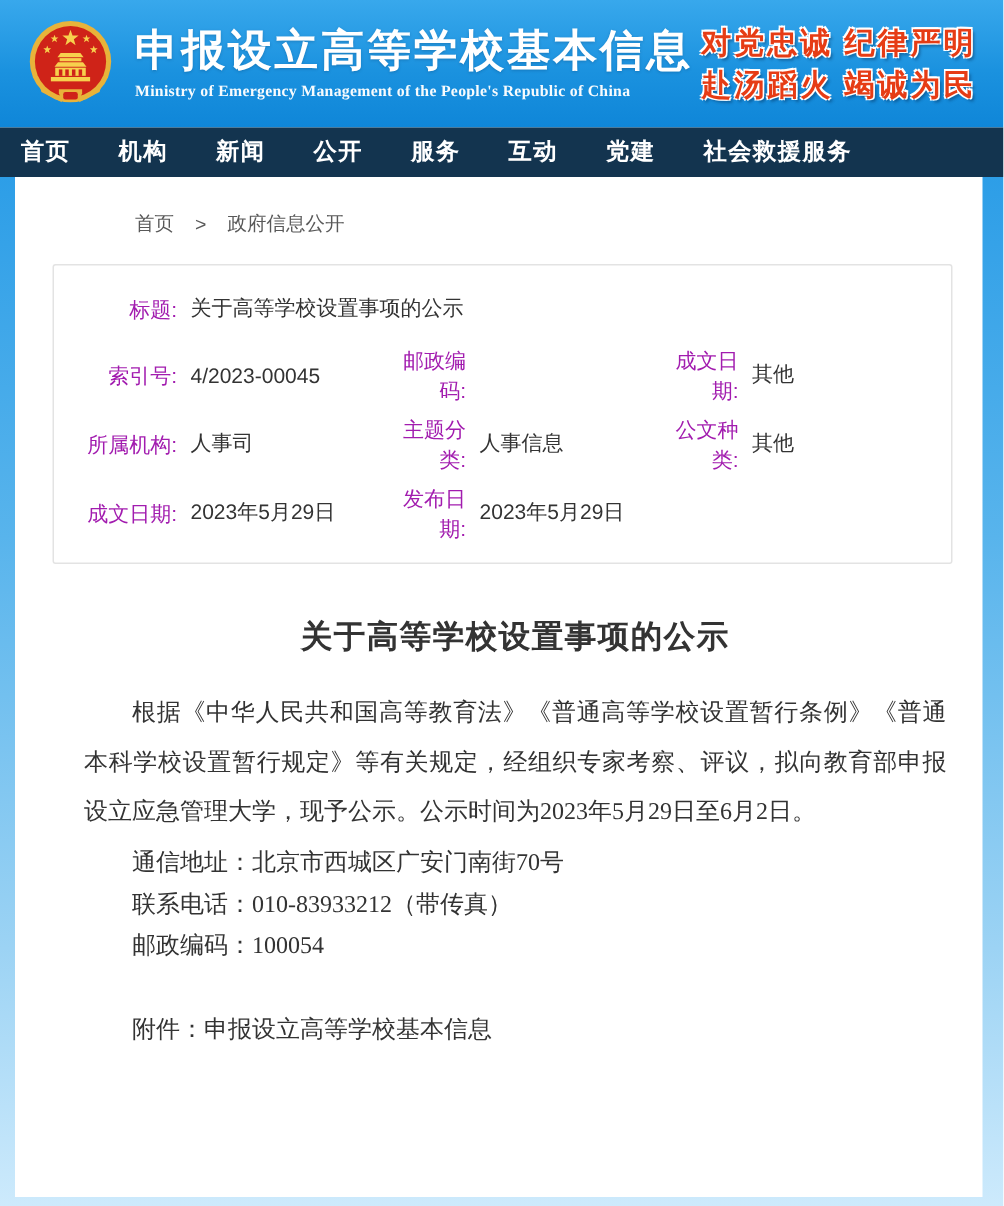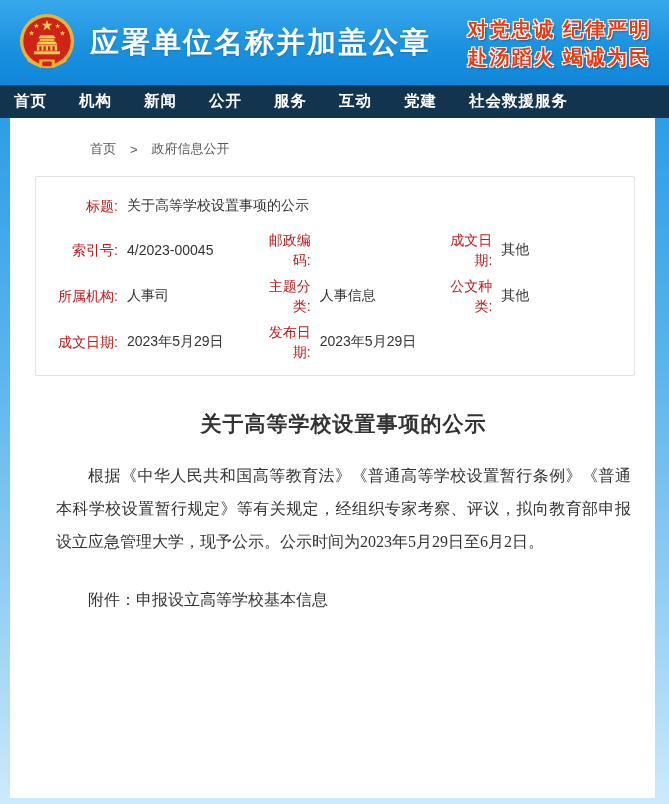--- a/index.html
+++ b/index.html
@@ -102,21 +102,21 @@
     padding: 8px 12px 10px 12px;
     font-size: 14px;
   }
   .meta-title-row { display: flex; align-items: center; min-height: 42px; }
   .meta-grid { display: grid; grid-template-columns: 1.16fr 1fr 1fr; }
   .meta-cell { display: flex; align-items: center; min-height: 46px; }
   .meta-label {
     flex: 0 0 52px;
     width: 52px;
     text-align: right;
-    color: #b91c1c;
+    color: #a21caf;
     line-height: 1.45;
     word-break: break-all;
   }
   .meta-value { margin-left: 9px; color: #333; }
 
   
   .article {
     font-family: "Liberation Serif", serif;
     color: #333;
     padding: 0 24px 0 46px;
@@ -167,21 +167,22 @@
     <rect x="21.5" y="34.2" width="21" height="5.6" fill="#f7d04d"></rect>
     <rect x="24" y="35.4" width="2.4" height="4.4" fill="#cf2318"></rect>
     <rect x="28.4" y="35.4" width="2.4" height="4.4" fill="#cf2318"></rect>
     <rect x="33" y="35.4" width="2.4" height="4.4" fill="#cf2318"></rect>
     <rect x="37.6" y="35.4" width="2.4" height="4.4" fill="#cf2318"></rect>
     <rect x="18.5" y="40.6" width="27" height="3" fill="#f7d04d"></rect>
     <path d="M24 52 a8.4 8.4 0 0 0 16 0 l0,-3 h-16 Z" fill="#e8b33a"></path>
     <rect x="27" y="51" width="10" height="5" rx="1.5" fill="#cf2318"></rect>
   </svg>
   <div class="header-titles">
-    <div class="header-title">应署单位名称并加盖公章</div>
+    <div class="header-title">申报设立高等学校基本信息</div>
+    <div class="header-subtitle">Ministry of Emergency Management of the People's Republic of China</div>
   </div>
   <div class="slogans">
     <div class="slogan-line">对党忠诚 纪律严明</div>
     <div class="slogan-line">赴汤蹈火 竭诚为民</div>
   </div>
 </div>
 
 <div class="nav">
   <span class="nav-item">首页</span>
   <span class="nav-item">机构</span>
@@ -240,18 +241,23 @@
           <span class="meta-label">发布日期:</span>
           <span class="meta-value">2023年5月29日</span>
         </div>
         <div class="meta-cell"></div>
       </div>
     </div>
 
     <div class="article">
       <div class="article-title">关于高等学校设置事项的公示</div>
       <p>根据《中华人民共和国高等教育法》《普通高等学校设置暂行条例》《普通本科学校设置暂行规定》等有关规定，经组织专家考察、评议，拟向教育部申报设立应急管理大学，现予公示。公示时间为2023年5月29日至6月2日。</p>
+      <div class="contact-block">
+        <div class="contact-line">通信地址：北京市西城区广安门南街70号</div>
+        <div class="contact-line">联系电话：010-83933212（带传真）</div>
+        <div class="contact-line">邮政编码：100054</div>
+      </div>
       <div class="attachment-line">附件：申报设立高等学校基本信息</div>
 
     </div>
 
   </div>
 </div>
 
 </body></html>

